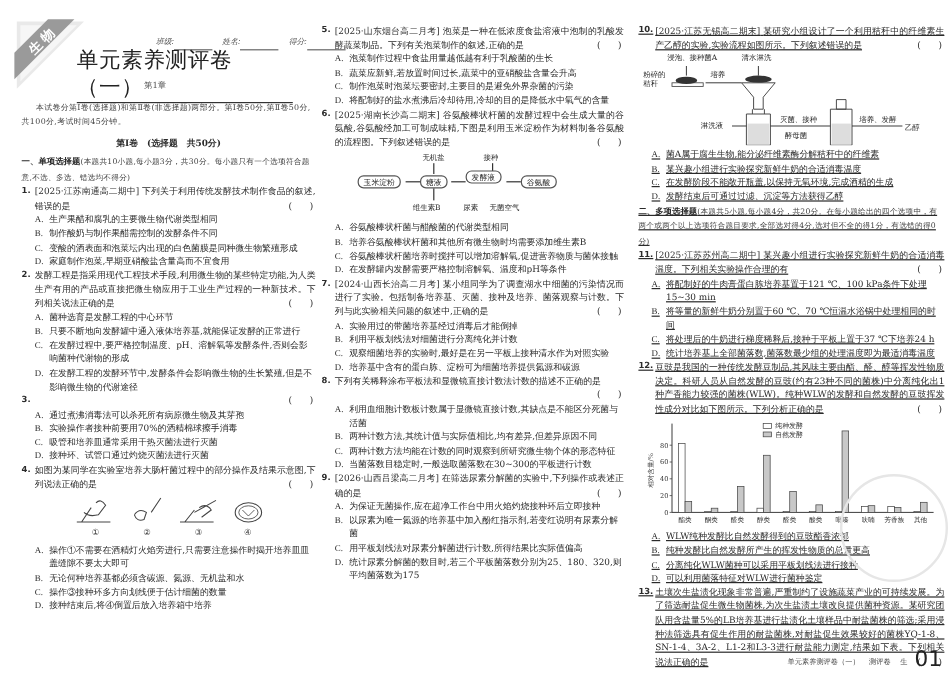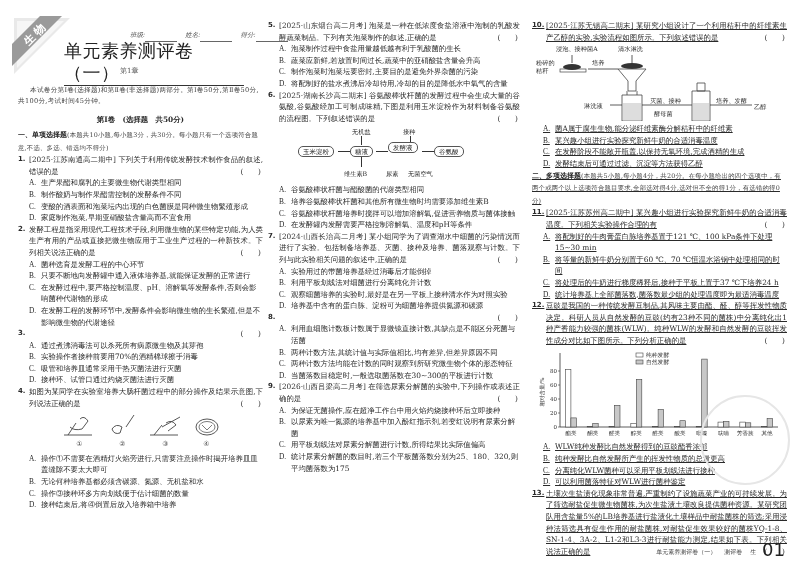--- a/index.html
+++ b/index.html
@@ -284,21 +284,21 @@
         </div>
       <div class="opt">
           <span class="ol">D.</span>
           <span class="ot">培养基中含有的蛋白胨、淀粉可为细菌培养提供氮源和碳源</span>
         </div>
     </div>
 
     <div class="q">
       <div class="qline">
           <span class="qnum">8.</span>
-        <span class="qtext"><span class="paren">(　　)</span></span>
+        <span class="qtext"><span>下列有关稀释涂布平板法和显微镜直接计数法计数的描述不正确的是</span><span class="paren">(　　)</span></span>
         </div>
       <div class="opt">
           <span class="ol">A.</span>
           <span class="ot">利用血细胞计数板计数属于显微镜直接计数,其缺点是不能区分死菌与活菌</span>
         </div>
       <div class="opt">
           <span class="ol">B.</span>
           <span class="ot">两种计数方法,其统计值与实际值相比,均有差异,但差异原因不同</span>
         </div>
       <div class="opt">

